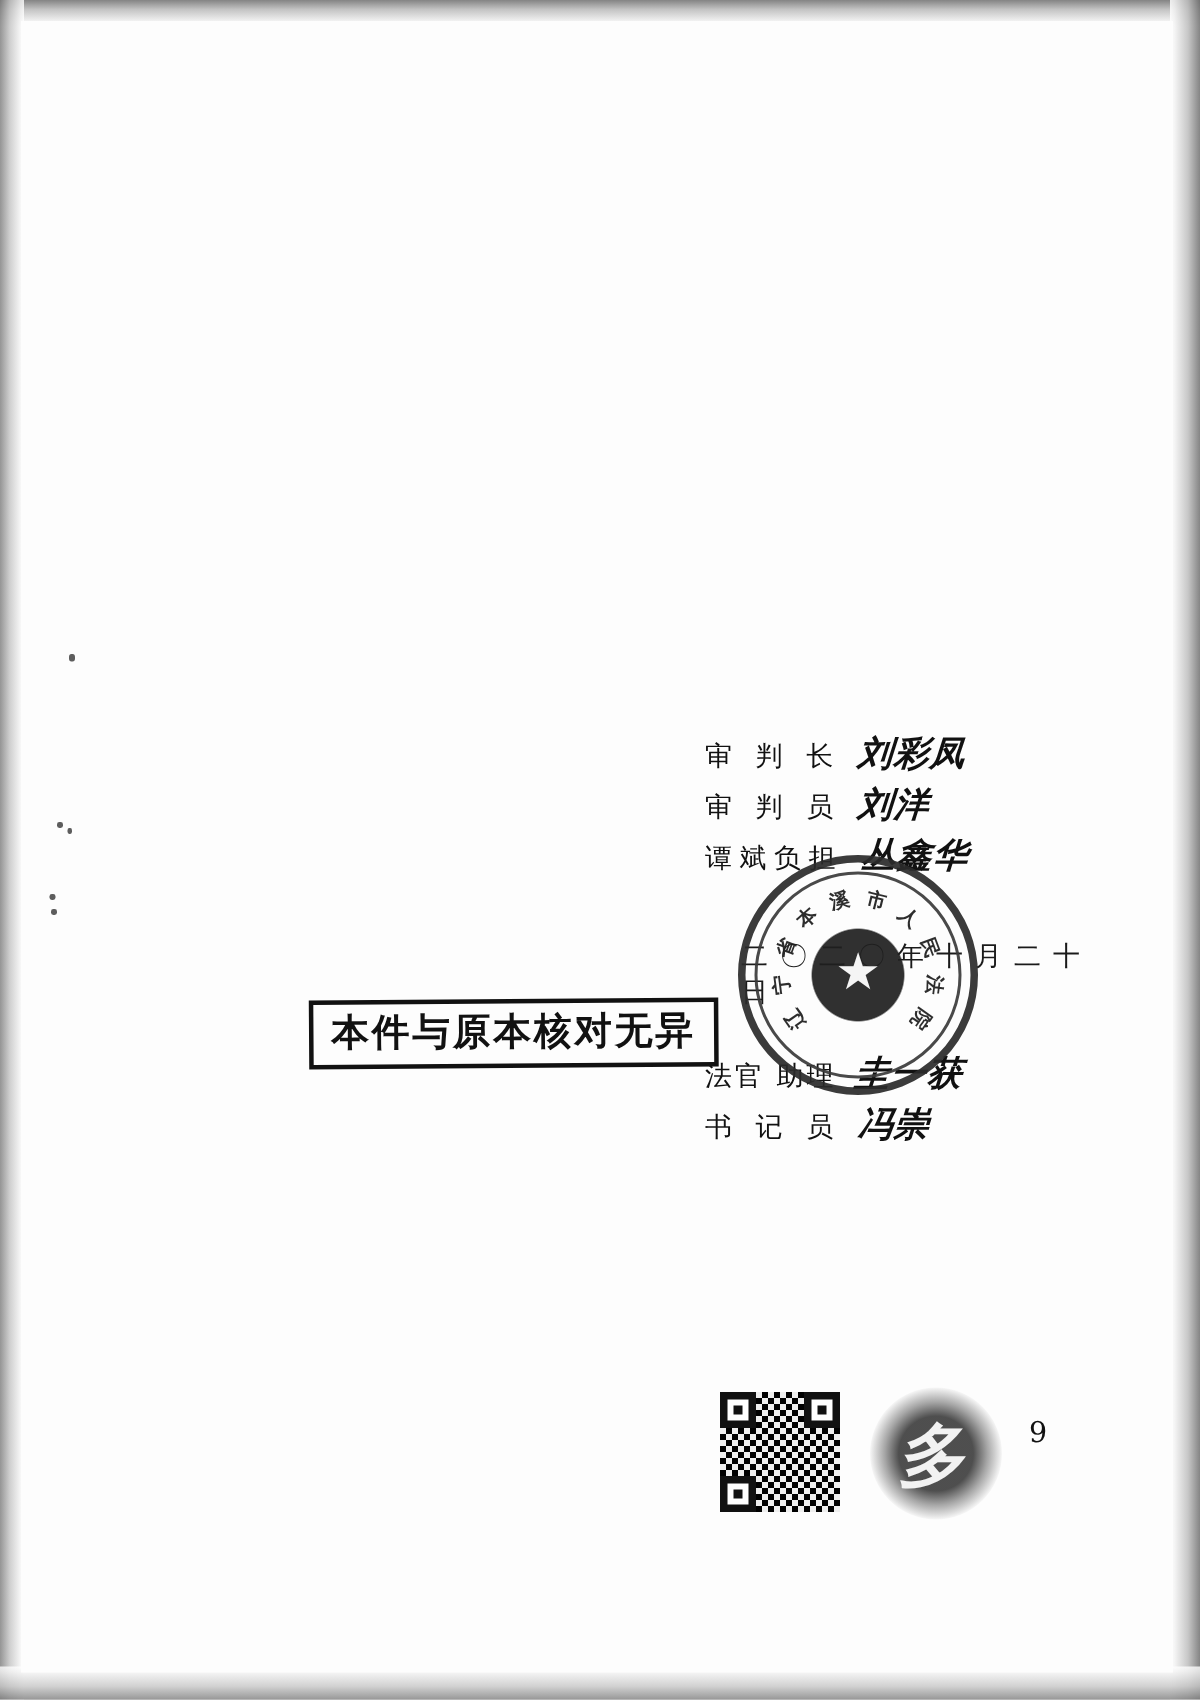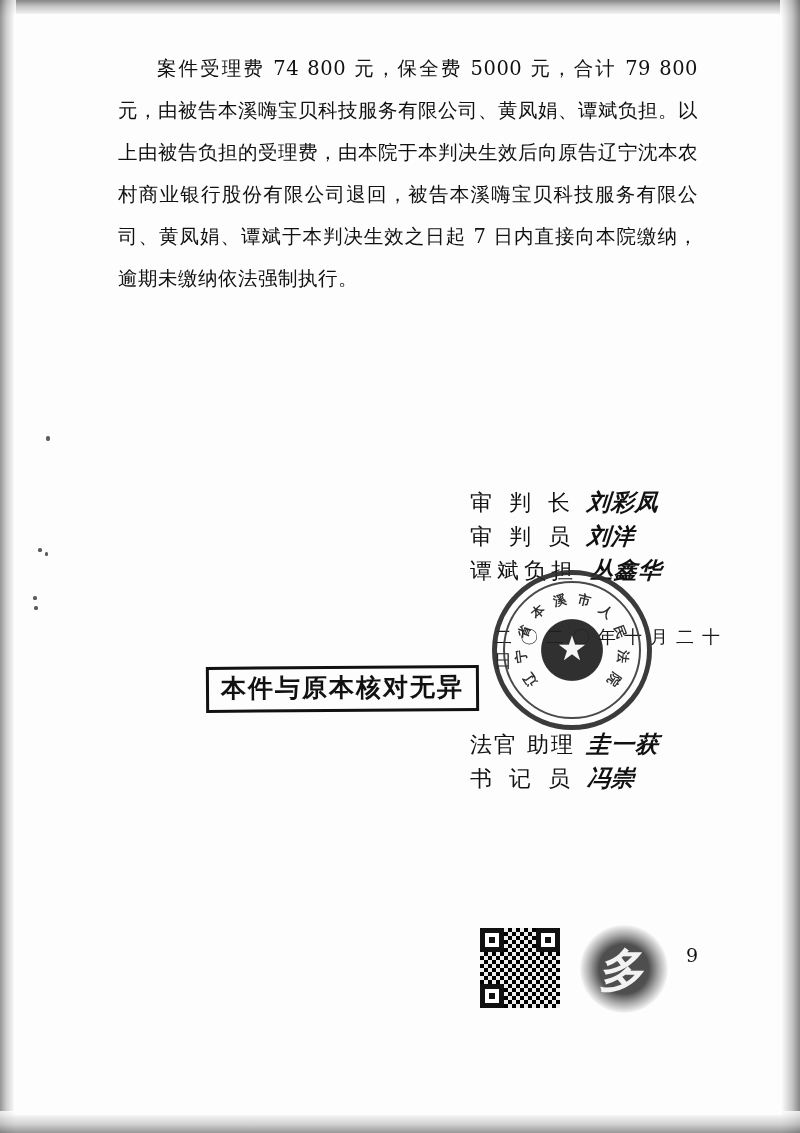--- a/index.html
+++ b/index.html
@@ -81,21 +81,21 @@
     color: #111;
   }
   .sign-row {
     display: flex;
     align-items: baseline;
     height: 34px;
     white-space: nowrap;
   }
   .sign-role {
     letter-spacing: 5px;
-    font-size: 22px;
+    font-size: 18px;
   }
   .sign-name {
     margin-left: 12px;
     font-family: "DejaVu Serif", "Liberation Serif", serif;
     font-weight: bold;
     font-size: 23px;
     font-style: italic;
     letter-spacing: 1px;
     transform: skewX(-4deg);
   }
@@ -250,38 +250,37 @@
 
   <div class="paper"></div>
 
   <div class="speck" style="left:46px; top:436px; width:4px; height:5px;"></div>
   <div class="speck" style="left:38px; top:548px; width:4px; height:4px;"></div>
   <div class="speck" style="left:45px; top:552px; width:3px; height:4px;"></div>
   <div class="speck" style="left:33px; top:596px; width:4px; height:4px;"></div>
   <div class="speck" style="left:34px; top:606px; width:4px; height:4px;"></div>
 
   <div class="body-text">
-    <p class="para">案件受理费 74 800 元，保全费 5000 元，合计 79 800 元，由被告本溪嗨宝贝科技服务有限公司、黄凤娟、谭斌负担。以上由被告负担的受理费，由本院于本判决生效后向原告辽宁沈本农村商业银行股份有限公司退回，被告本溪嗨宝贝科技服务有限公司、黄凤娟、谭斌于本判决生效之日起 7 日内直接向本院缴纳，逾期未缴纳依法强制执行。</p>
   </div>
 
   <div class="sign-block">
     <div class="sign-row">
       <span class="sign-role">审 判 长</span>
       <span class="sign-name">刘彩凤</span>
     </div>
     <div class="sign-row">
       <span class="sign-role">审 判 员</span>
       <span class="sign-name">刘洋</span>
     </div>
     <div class="sign-row">
       <span class="sign-role">谭斌负担</span>
       <span class="sign-name">丛鑫华</span>
     </div>
     <div class="sign-date">二〇二〇年十月二十日</div>
-    <div class="sign-row lower" style="margin-top:56px;">
+    <div class="sign-row lower" style="margin-top:27px;">
       <span class="sign-role" style="letter-spacing:2px;">法官 助理</span>
       <span class="sign-name">圭一获</span>
     </div>
     <div class="sign-row">
       <span class="sign-role">书 记 员</span>
       <span class="sign-name">冯崇</span>
     </div>
   </div>
 
   <div class="seal">

